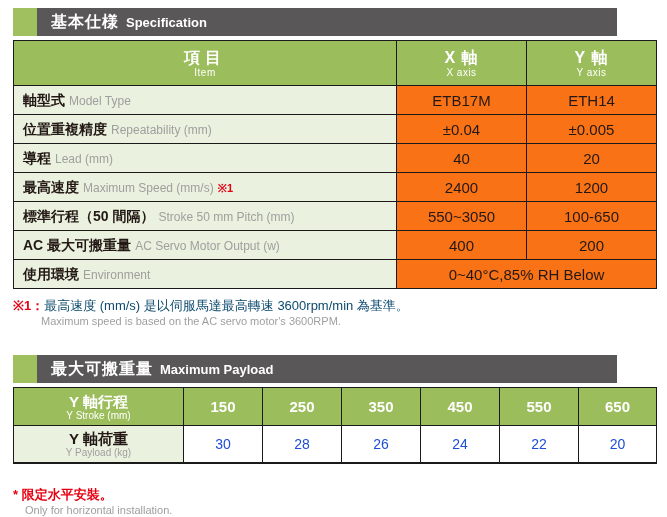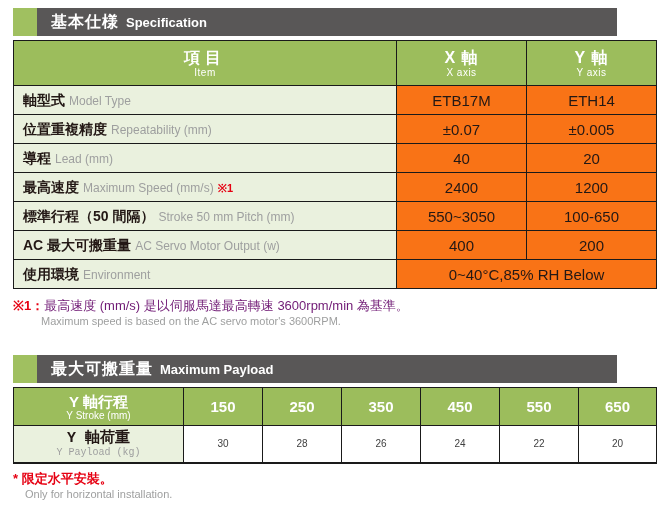--- a/index.html
+++ b/index.html
@@ -24,38 +24,38 @@
   .row-label { background: #eaf1de; padding-left: 9px; height: 29px; vertical-align: middle; margin-left: 24px; }
   .lbl-zh { font-size: 14px; font-weight: bold; color: #231815; }
   .lbl-en { font-size: 12px; color: #9e9f9f; margin-left: 4px; }
   .lbl-note { font-size: 11px; color: #e60012; font-weight: bold; margin-left: 4px; }
   .val-cell { background: #f97316; text-align: center; vertical-align: middle; font-size: 15px; color: #231815; height: 29px; }
 
   
   .footnote1 { margin-top: 9px; }
   .fn-line1 { font-size: 13px; line-height: 16px; }
   .fn-marker { color: #e60012; font-weight: bold; }
-  .fn-green { color: #701a75; }
+  .fn-green { color: #0c4a6e; }
   .fn-en { font-size: 11px; color: #9e9f9f; margin-left: 28px; line-height: 14px; }
 
   .sec2 { margin-top: 27px; }
 
   
   .payload-table { width: 643px; border-bottom: 2px solid #1a1a1a; }
   .payload-table td { border: 1px solid #1a1a1a; text-align: center; vertical-align: middle; }
   .pl-head { background: #9cbd5c; color: #ffffff; height: 38px; }
   .pl-head-zh { display: block; font-size: 15px; font-weight: bold; line-height: 17px; }
   .pl-head-en { display: block; font-size: 10px; line-height: 11px; }
   .pl-num-head { background: #9cbd5c; color: #ffffff; font-size: 15px; font-weight: bold; height: 38px; }
-  .pl-label { background: #eaf1de; height: 37px; font-family: Liberation Mono, monospace; }
+  .pl-label { background: #eaf1de; height: 37px; }
   .pl-label-zh { display: block; font-size: 15px; font-weight: bold; color: #231815; line-height: 17px; }
   .pl-label-en { display: block; font-size: 10px; color: #9e9f9f; line-height: 11px; }
-  .pl-val { background: #ffffff; font-size: 10px; color: #404040; height: 37px; }
-
-  .footnote2 { margin-top: 7px; }
+  .pl-val { background: #ffffff; font-size: 14px; color: #1d4ed8; height: 37px; }
+
+  .footnote2 { margin-top: 23px; }
   .fn2-zh { font-size: 13px; font-weight: bold; color: #e60012; line-height: 16px; }
   .fn2-en { font-size: 11px; color: #9e9f9f; margin-left: 12px; line-height: 14px; }
 </style>
 </head>
 <body>
 
 <div class="page">
 
   <div class="sec-header">
     <div class="sec-square"></div>
@@ -90,21 +90,21 @@
       <td class="row-label">
         <span class="lbl-zh">軸型式</span><span class="lbl-en">Model Type</span>
       </td>
       <td class="val-cell">ETB17M</td>
       <td class="val-cell">ETH14</td>
     </tr>
     <tr>
       <td class="row-label">
         <span class="lbl-zh">位置重複精度</span><span class="lbl-en">Repeatability (mm)</span>
       </td>
-      <td class="val-cell">±0.07</td>
+      <td class="val-cell">±0.04</td>
       <td class="val-cell">±0.005</td>
     </tr>
     <tr>
       <td class="row-label">
         <span class="lbl-zh">導程</span><span class="lbl-en">Lead (mm)</span>
       </td>
       <td class="val-cell">40</td>
       <td class="val-cell">20</td>
     </tr>
     <tr>

